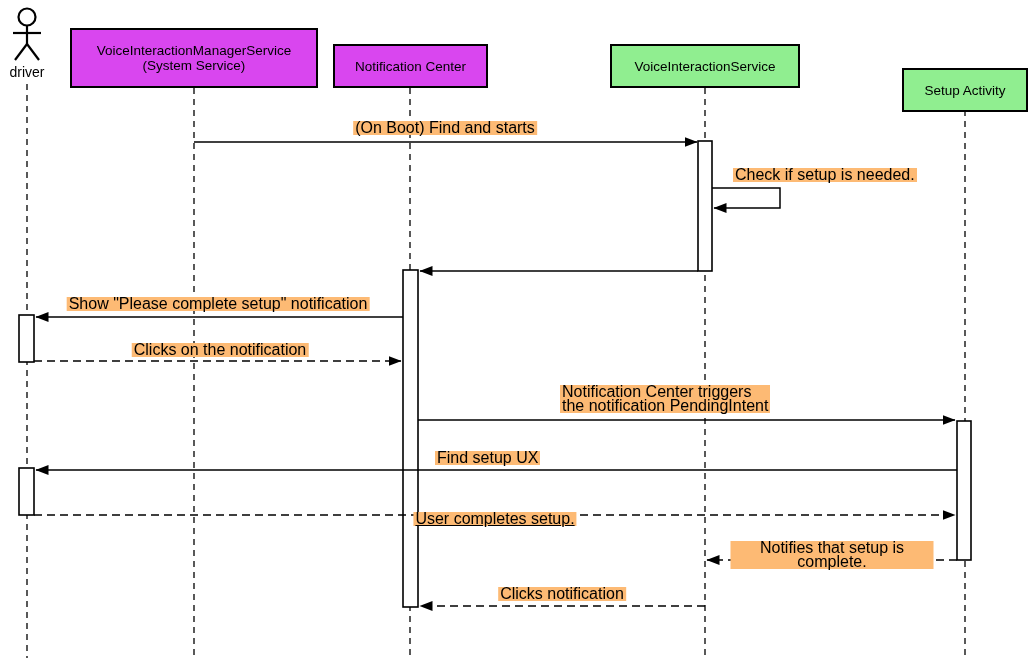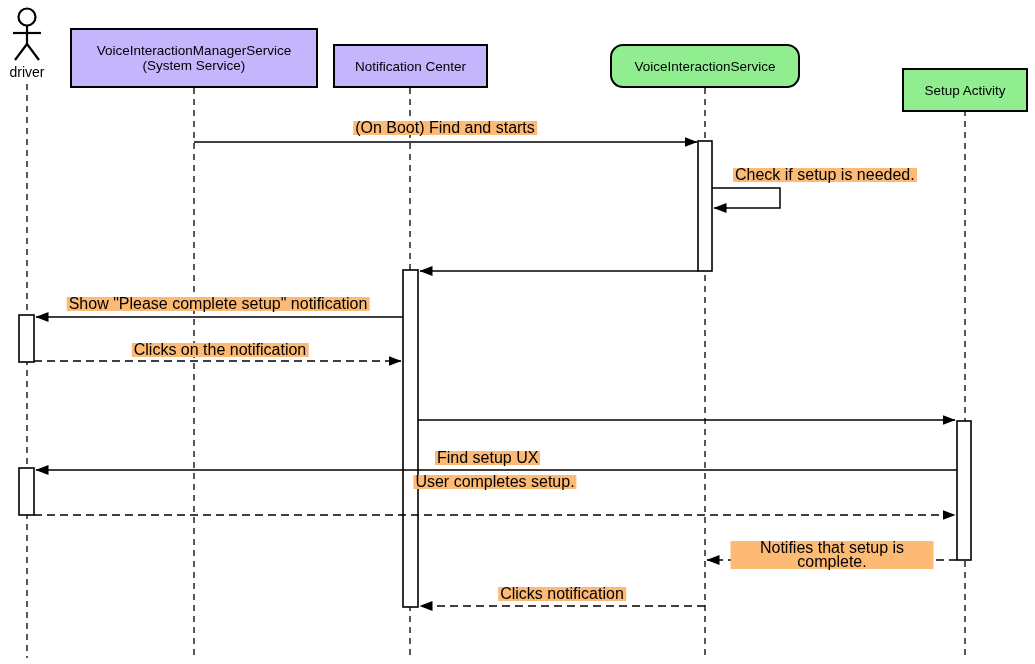--- a/index.html
+++ b/index.html
@@ -6,25 +6,25 @@
   .canvas {
     position:relative; width:1035px; height:664px; background:#ffffff;
     font-family:"Liberation Sans", sans-serif; color:#000; overflow:hidden;
   }
   .canvas svg { position:absolute; left:0; top:0; }
   .pbox {
     position:absolute; border:2px solid #000; display:flex;
     align-items:center; justify-content:center; text-align:center;
     font-size:13.5px; line-height:15px; white-space:pre-line; box-sizing:border-box;
   }
-  .pbox.cyan  { background:#c4b5fd; }
+  .pbox.cyan  { background:#d946ef; }
   .pbox.green { background:#90ee90; }
   .box-vims  { left:70px;  top:28px; width:248px; height:60px; }
   .box-nc    { left:333px; top:44px; width:155px; height:44px; }
-  .box-vis   { left:610px; top:44px; width:190px; height:44px;border-radius:13px; }
+  .box-vis   { left:610px; top:44px; width:190px; height:44px; }
   .box-setup { left:902px; top:44px; width:126px; height:44px;margin-top:24px; }
   .mlabel {
     position:absolute; font-size:16px; line-height:14px; background:#fdba74;
     padding:0 2px; white-space:pre-line;
   }
   .mlabel.center { transform:translateX(-50%); text-align:center; }
   .actor-label {
     position:absolute; left:27px; top:64px; transform:translateX(-50%);
     font-size:14px; background:#ffffff; padding:0 1px;
   }
@@ -86,18 +86,20 @@
   <div class="pbox green box-setup">
     <span>Setup Activity</span>
   </div>
 
   <div class="actor-label">driver</div>
 
   <div class="mlabel center" style="left:445px; top:121px;">(On Boot) Find and starts</div>
   <div class="mlabel" style="left:733px; top:168px;">Check if setup is needed.</div>
   <div class="mlabel center" style="left:218px; top:297px;">Show "Please complete setup" notification</div>
   <div class="mlabel center" style="left:220px; top:343px;">Clicks on the notification</div>
+  <div class="mlabel" style="left:560px; top:385px;">Notification Center triggers
+the notification PendingIntent</div>
   <div class="mlabel" style="left:435px; top:451px;">Find setup UX</div>
-  <div class="mlabel center" style="left:495px; top:475px;">User completes setup.</div>
+  <div class="mlabel center" style="left:495px; top:512px;text-decoration:underline;">User completes setup.</div>
   <div class="mlabel center" style="left:832px; top:541px;">Notifies that setup is complete.</div>
   <div class="mlabel center" style="left:562px; top:587px;">Clicks notification</div>
 
 </div>
 
 </body></html>

